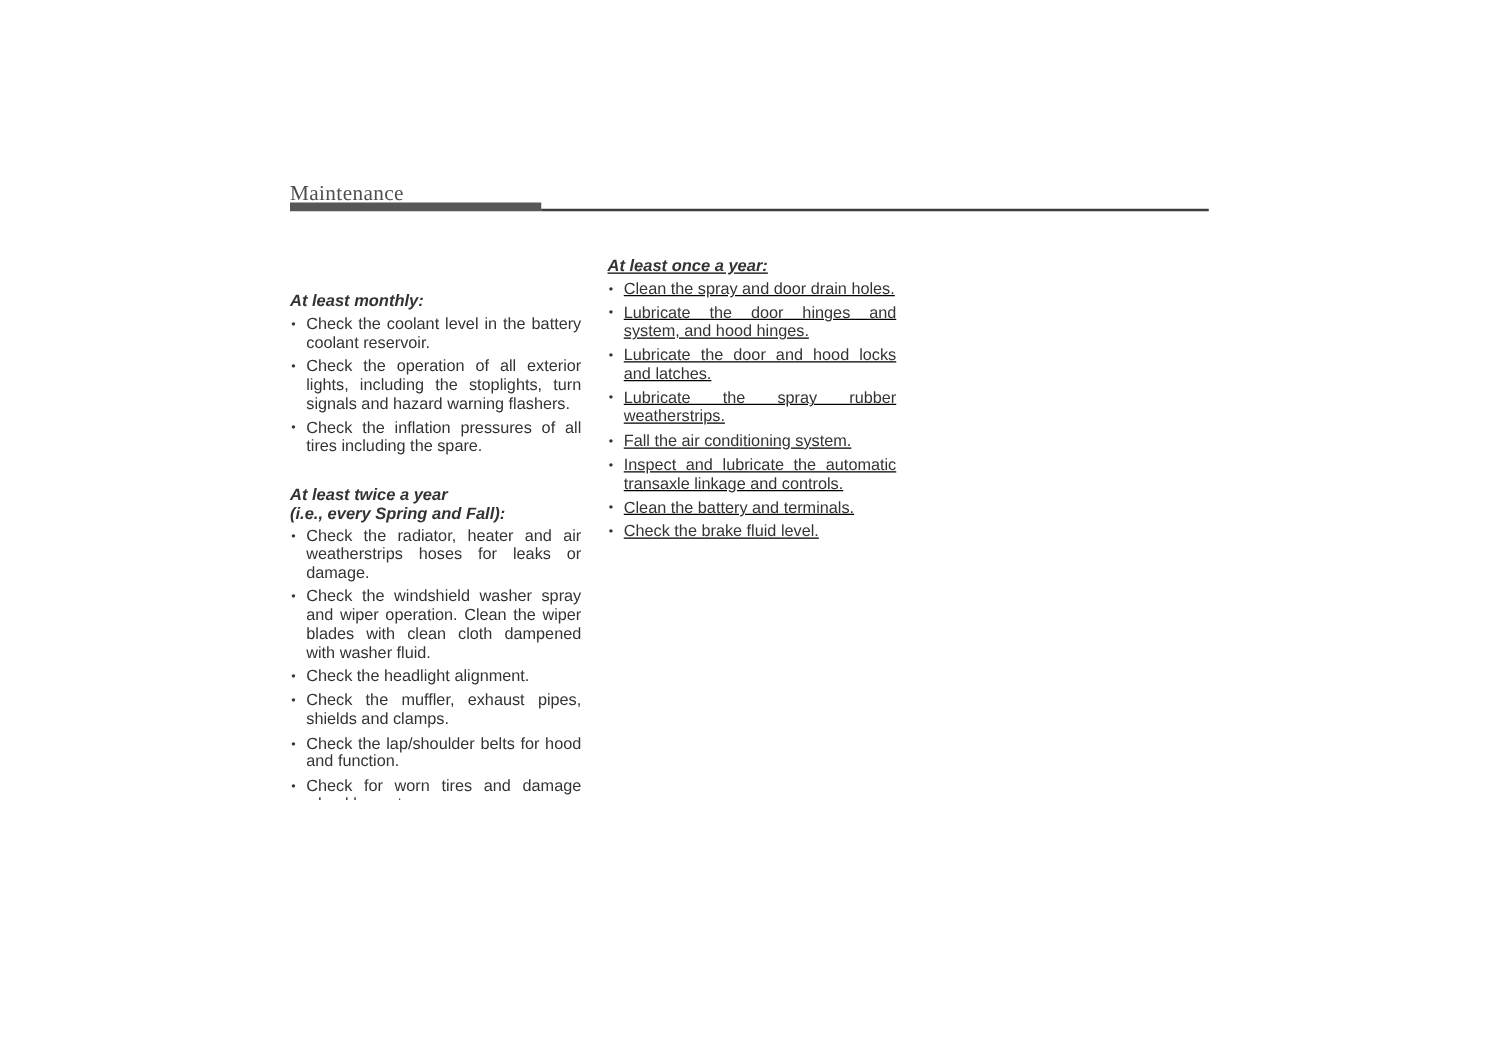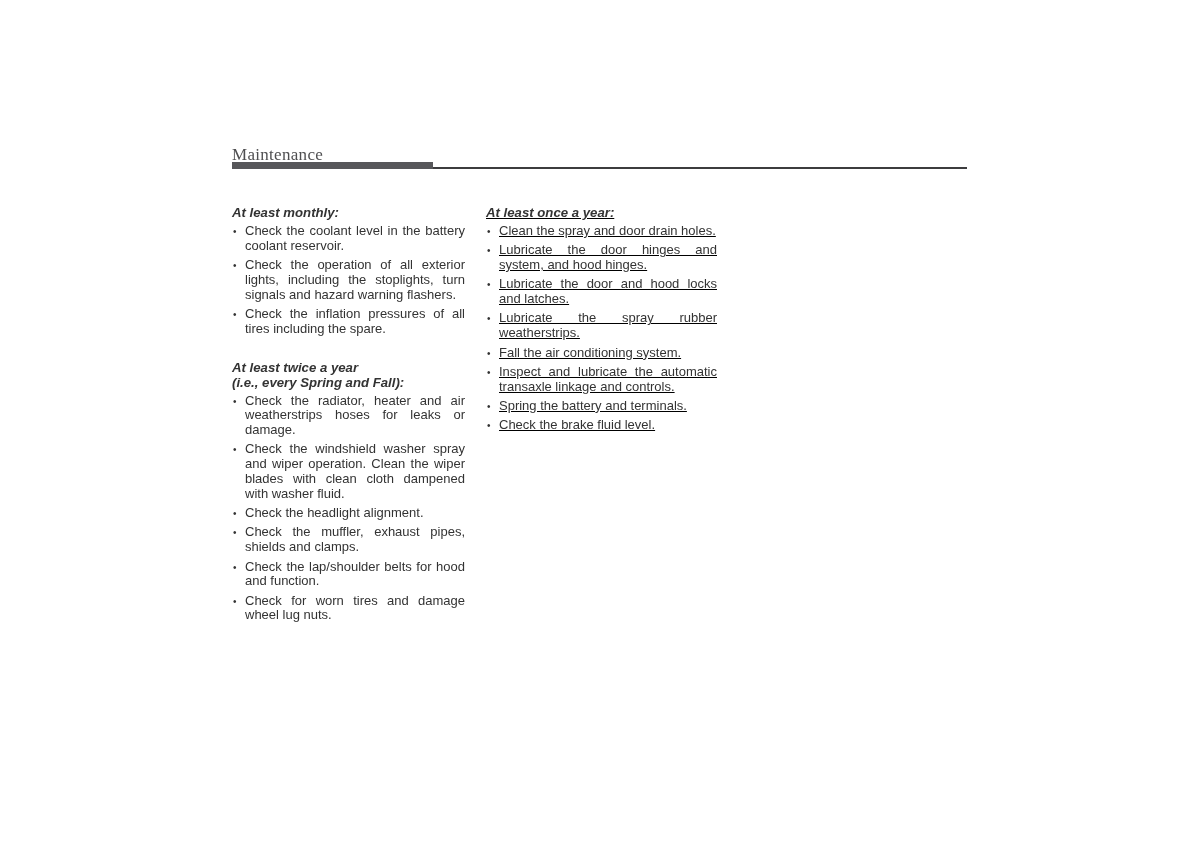--- a/index.html
+++ b/index.html
@@ -47,21 +47,21 @@
 
   
   .columns {
     position: absolute;
     left: 232px;
     top: 205px;
     display: flex;
     gap: 21px;
   }
   .col { display: block; }
-  .col-left  { width: 233px; }
+  .col-left  { width: 233px; margin-top: 28px; }
   .col-right { width: 231px; text-decoration: underline; }
 
   .list-section { margin: 0 0 23px 0; }
   .list-section + .list-section { margin-top: 23px; }
 
   .section-heading {
     margin: 0 0 4px 0;
     font-size: 13.2px;
     line-height: 15px;
     font-weight: 700;
@@ -157,21 +157,21 @@
     <div class="col col-right">
         <section class="list-section">
           <h2 class="section-heading">At least once a year:</h2>
           <ul class="bullet-list">
             <li><span class="bullet">•</span><span class="li-text">Clean the spray and door drain holes.</span></li>
             <li><span class="bullet">•</span><span class="li-text">Lubricate the door hinges and system, and hood hinges.</span></li>
             <li><span class="bullet">•</span><span class="li-text">Lubricate the door and hood locks and latches.</span></li>
             <li><span class="bullet">•</span><span class="li-text">Lubricate the spray rubber weatherstrips.</span></li>
             <li><span class="bullet">•</span><span class="li-text">Fall the air conditioning system.</span></li>
             <li><span class="bullet">•</span><span class="li-text">Inspect and lubricate the automatic transaxle linkage and controls.</span></li>
-            <li><span class="bullet">•</span><span class="li-text">Spring the battery and terminals.</span></li>
+            <li><span class="bullet">•</span><span class="li-text">Clean the battery and terminals.</span></li>
             <li><span class="bullet">•</span><span class="li-text">Check the brake fluid level.</span></li>
           </ul>
         </section>
       </div>
   </div>
 
   <div class="foot-dash-h"></div>
   <div class="foot-dash-v"></div>
   <span class="page-num chapter">7</span>
   <span class="page-num page">8</span>

